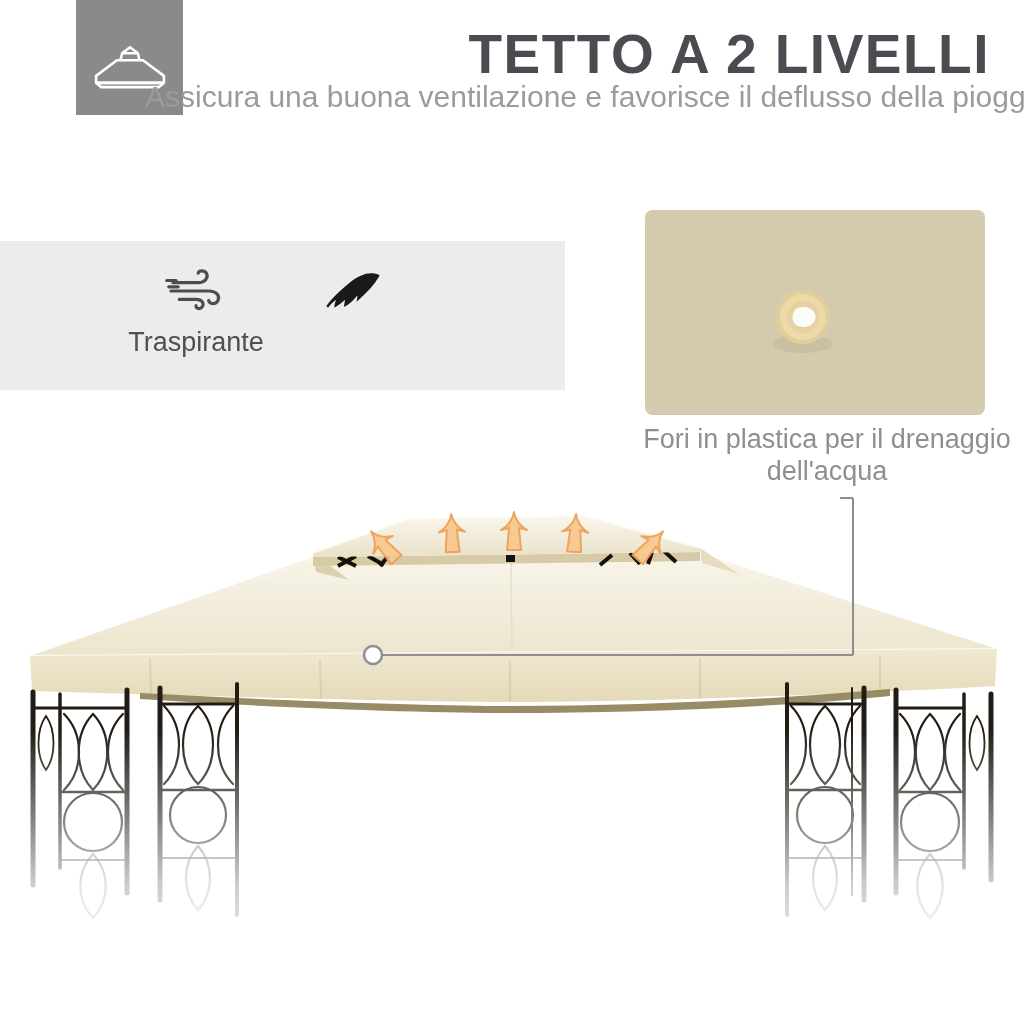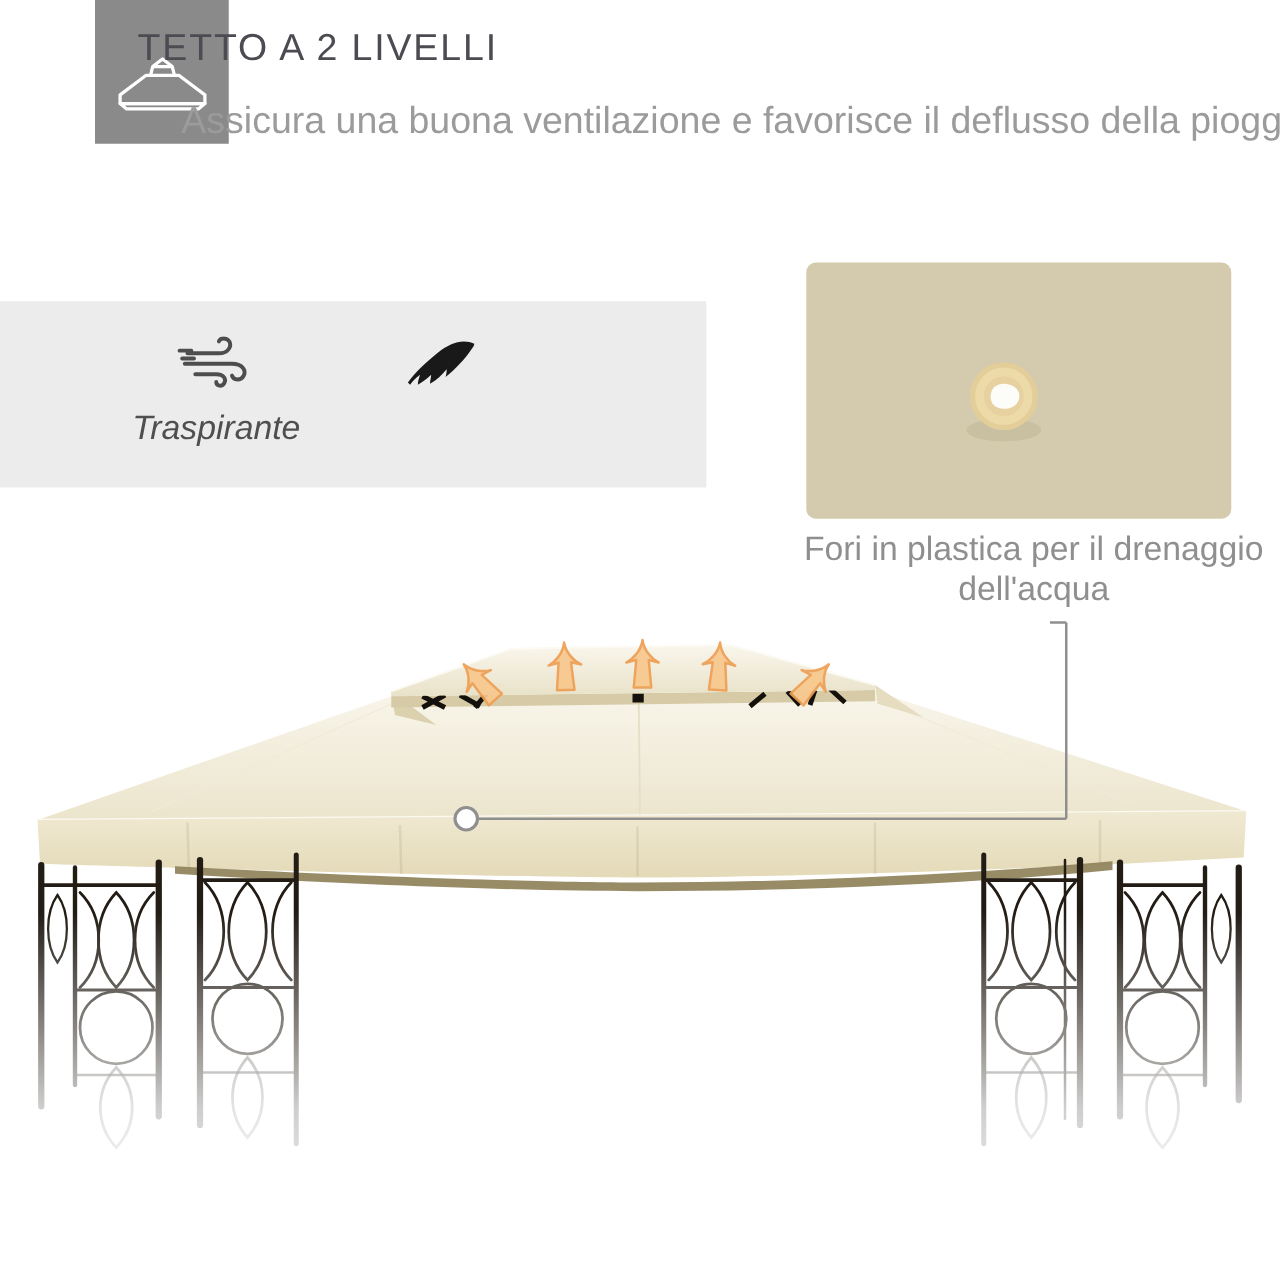--- a/index.html
+++ b/index.html
@@ -3,32 +3,32 @@
 <meta charset="utf-8">
 <style>
   html,body{margin:0;padding:0;}
   body{width:1024px;height:1024px;background:#ffffff;overflow:hidden;
        font-family:"Liberation Sans", sans-serif;}
   .stage{position:relative;width:1024px;height:1024px;background:#fff;}
 
   
   .icon-box{position:absolute;left:76px;top:0;width:107px;height:115px;background:#8a8a8a;
             display:flex;align-items:flex-end;justify-content:center;}
-  .title{position:absolute;left:110px;top:22px;width:880px;text-align:left;
-         font-size:30px;font-weight:normal;letter-spacing:1.5px;color:#4b4b52;}
+  .title{position:absolute;left:110px;top:22px;width:880px;text-align:right;
+         font-size:55px;font-weight:bold;letter-spacing:1.5px;color:#4b4b52;}
   .subtitle{position:absolute;left:85px;top:80px;width:1024px;text-align:center;
             font-size:30px;font-weight:400;color:#9b9b9b;
             transform-origin:left top;}
 
   
   .band{position:absolute;left:0;top:241px;width:565px;height:149px;background:#ececec;}
   .feature{position:absolute;top:24px;text-align:center;}
   .feature .f-icon{height:52px;display:flex;align-items:center;justify-content:center;}
   .f-label{margin-top:10px;font-size:27px;color:#4f4f4f;}
-  .feat-1{left:88px;width:170px;font-style:italic;}
+  .feat-1{left:111px;width:170px;}
   .feat-2{left:277px;width:150px;}
 
   
   .inset{position:absolute;left:645px;top:210px;width:340px;height:205px;
          background:#d4caad;border-radius:8px;overflow:hidden;
          box-shadow:0 0 0 3px #f6f2e6 inset;}
   .caption{position:absolute;left:622px;top:424px;width:410px;text-align:center;
            font-size:27px;line-height:1.18;color:#8f8f8f;}
 
   .photo{position:absolute;left:0;top:0;width:1024px;height:1024px;}

